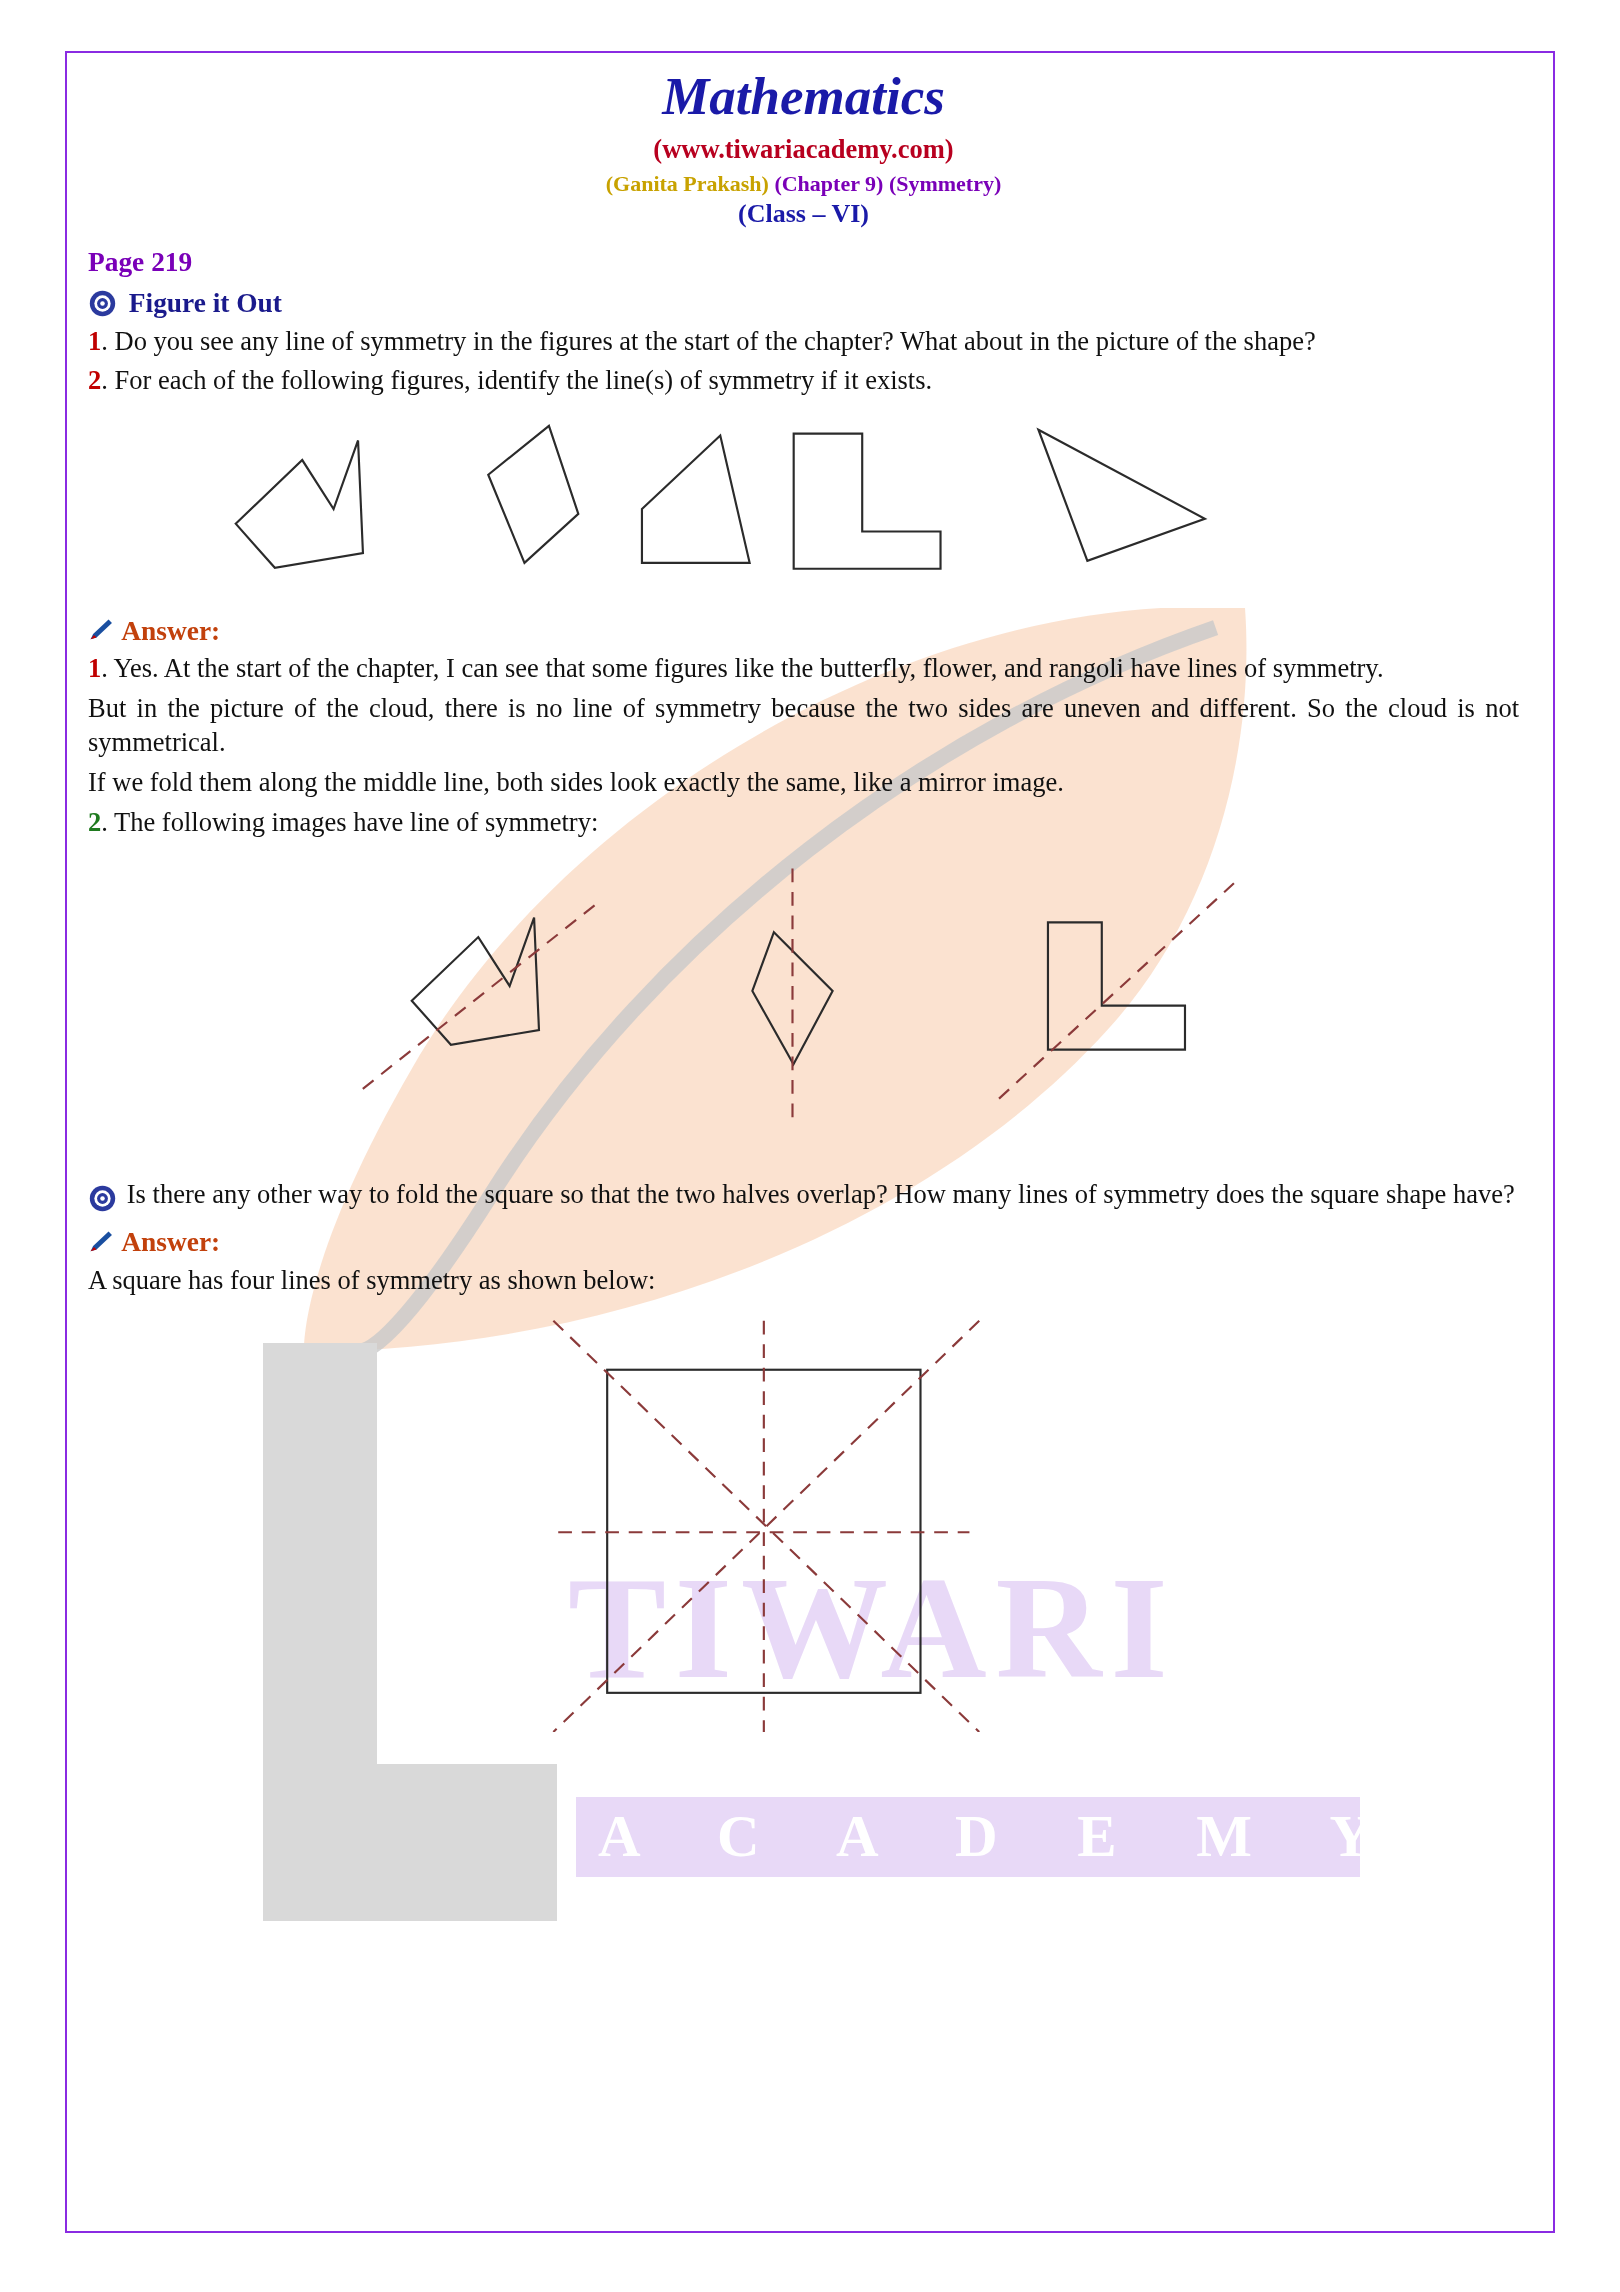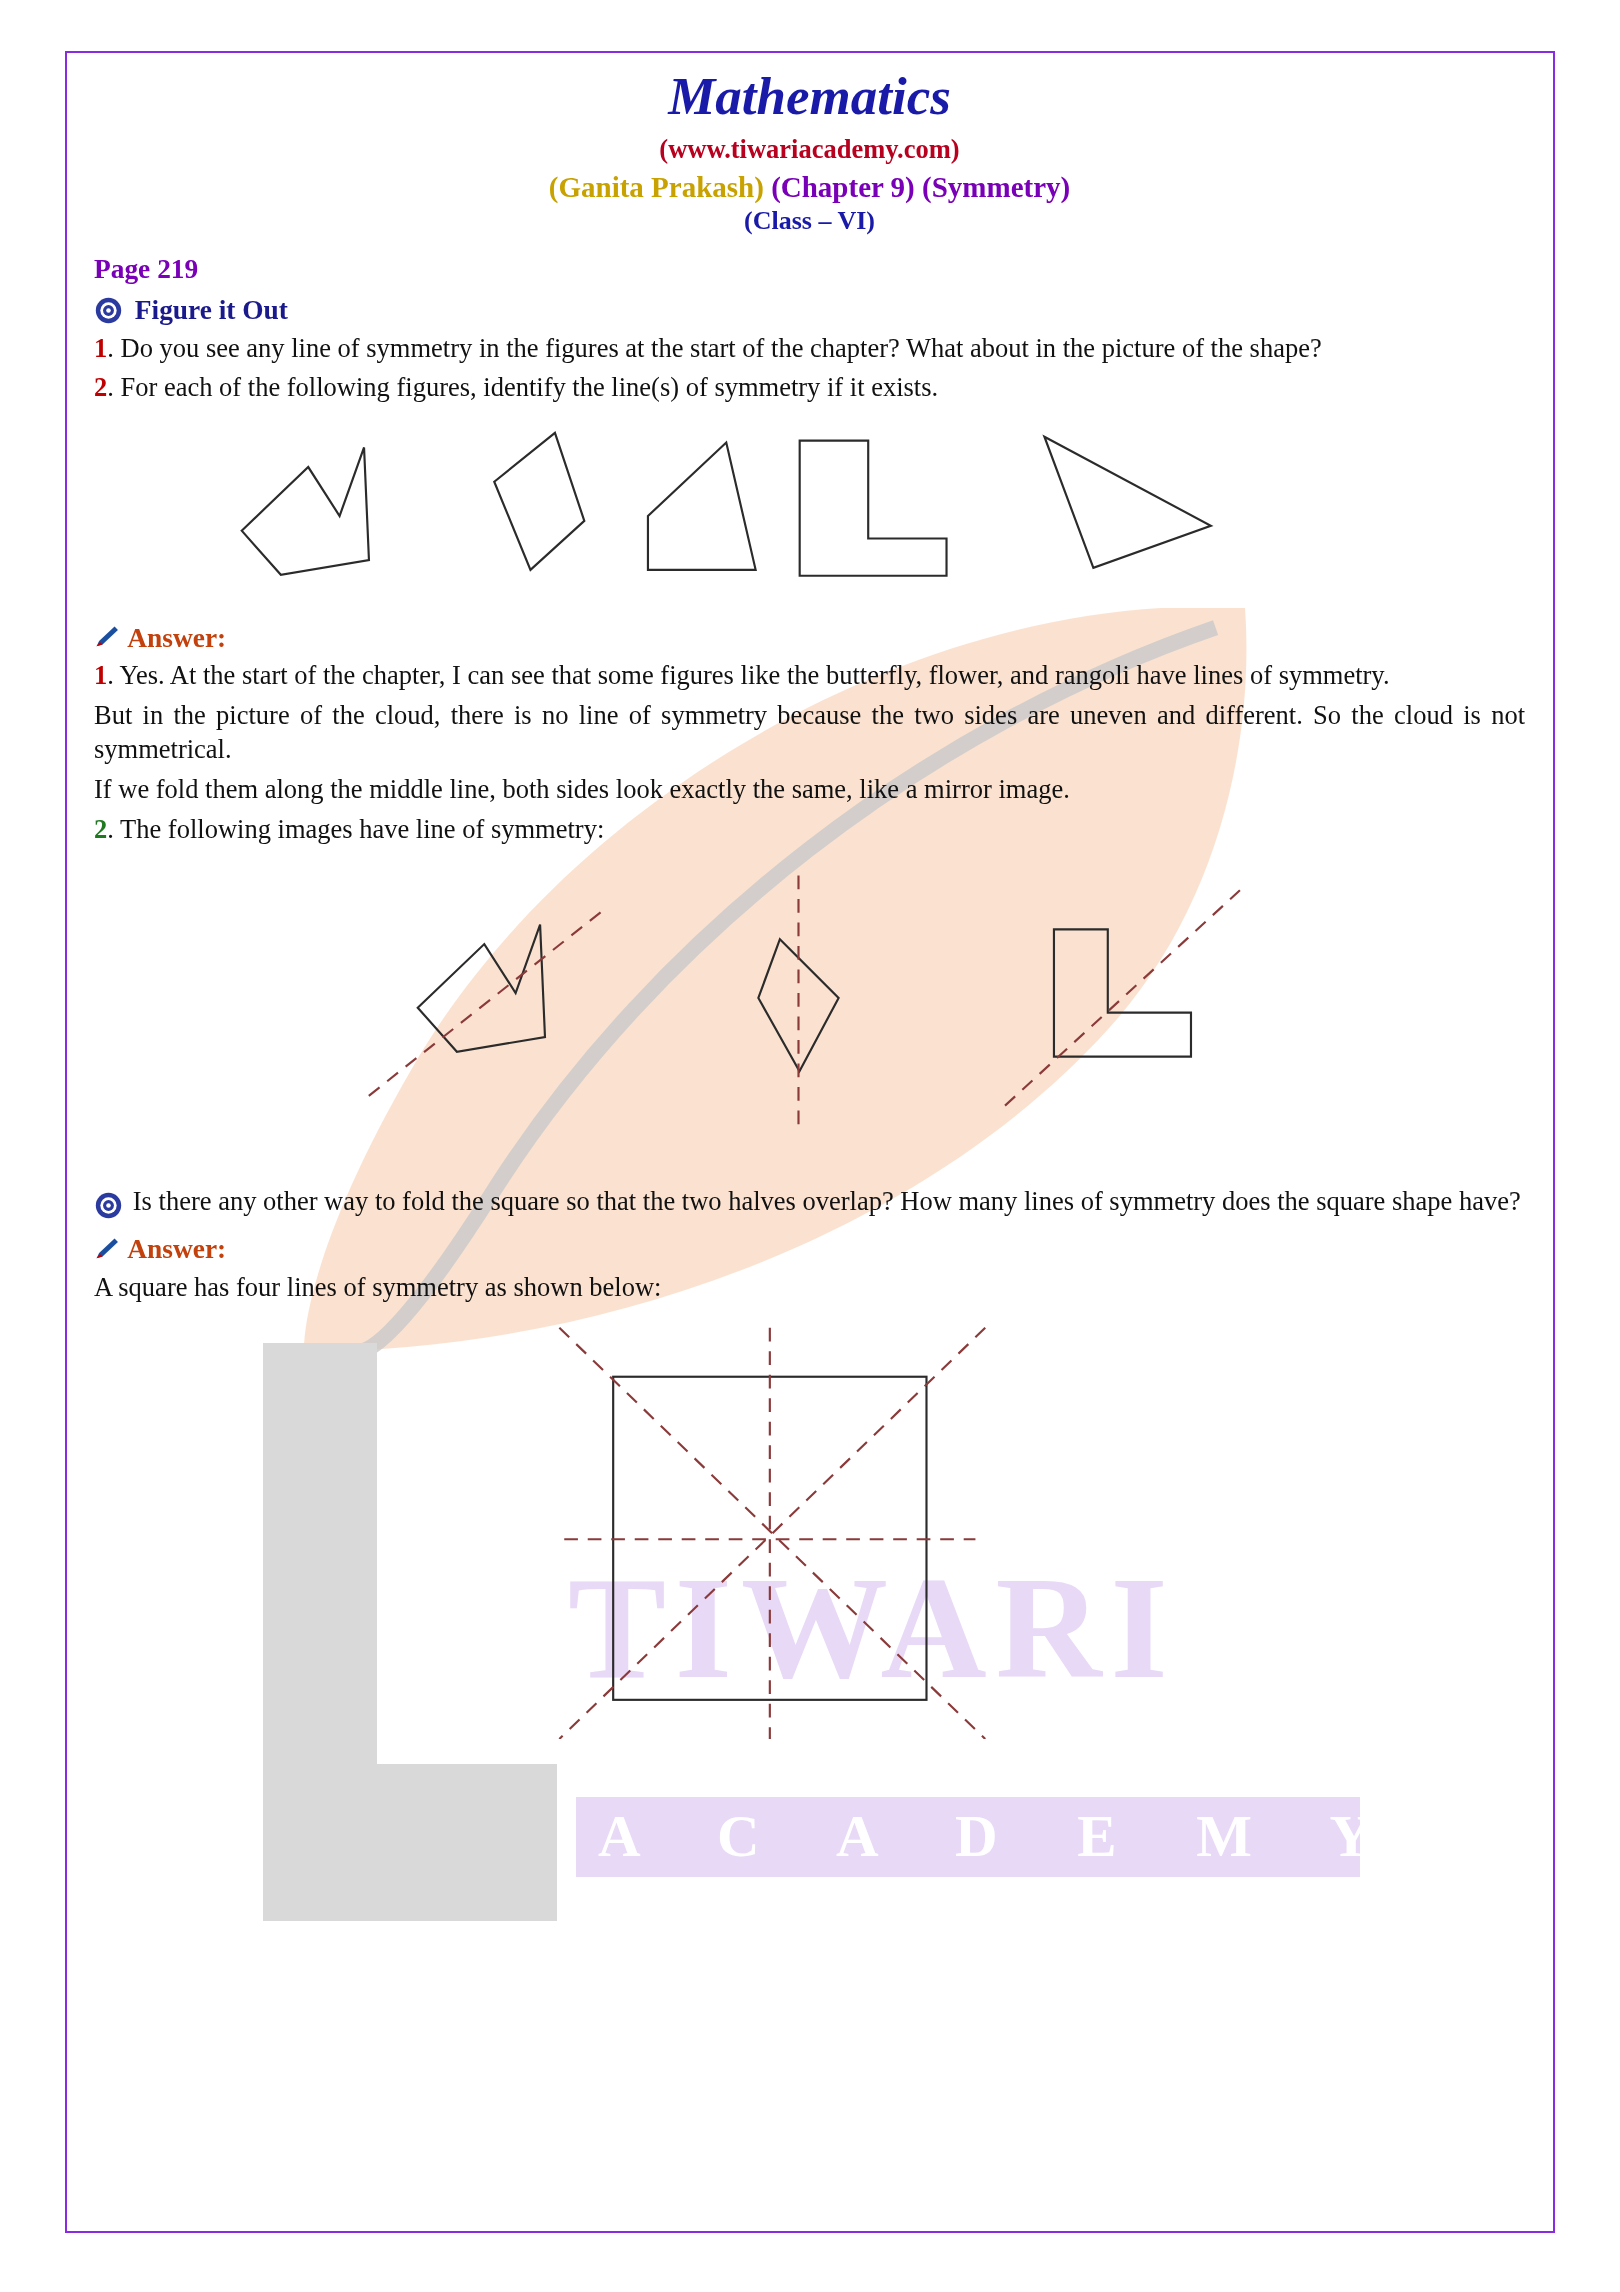--- a/index.html
+++ b/index.html
@@ -19,21 +19,21 @@
     left: 65px;
     top: 51px;
     width: 1490px;
     height: 2182px;
     border: 2.9px solid #8a2be2;
     box-sizing: border-box;
     background: transparent;
   }
   .content {
     position: absolute;
-    left: 94px;
+    left: 88px;
     top: 69px;
     width: 1431px;
     height: 2156px;
   }
   
   .wm-layer {
     position: absolute;
     left: 0; top: 0;
     width: 1620px; height: 2293px;
     pointer-events: none;
@@ -109,21 +109,21 @@
   }
   .site {
     text-align: center;
     font-size: 26.5px;
     font-weight: bold;
     color: #b8001f;
     margin-top: 9.8px;
   }
   .chapline {
     text-align: center;
-    font-size: 29px;
+    font-size: 22px;
     font-weight: bold;
     margin-top: 5.9px;
   }
   .chapline .gold { color: #c8a200; }
   .chapline .purple { color: #7a00b8; }
   .classline {
     text-align: center;
     font-size: 26px;
     font-weight: bold;
     color: #1a1aa8;

